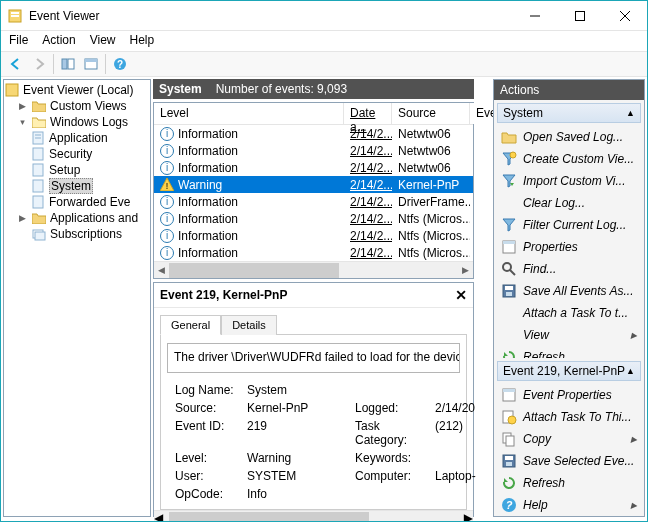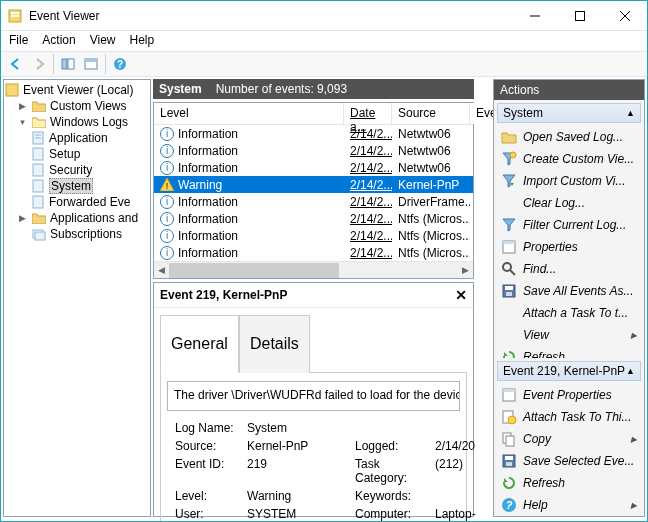--- a/index.html
+++ b/index.html
@@ -71,21 +71,21 @@
   .hscroll { height:17px; background:#f0f0f0; border-top:1px solid #e5e5e5; position:relative; display:flex; align-items:center;}
   .hscroll .thumb { position:absolute; left:15px; width:170px; height:15px; top:1px; background:#cdcdcd;}
   .hscroll .ar { width:15px; text-align:center; color:#666; font-size:9px;}
   .hscroll .ar.r { margin-left:auto;}
   
   .preview { border:1px solid #8ea2b5; flex:1; display:flex; flex-direction:column; background:#fff; min-height:0;}
   .pv-head { display:flex; align-items:center; padding:4px 6px; font-weight:600; background:#fff; border-bottom:1px solid #e8e8e8;}
   .pv-head .x { margin-left:auto; font-family:Arial; cursor:default; font-weight:bold; font-size:14px;}
   .tabs { padding: 6px 6px 0 6px;}
   .tabbar { display:flex; }
-  .tab { border:1px solid #ccc; border-bottom:none; padding:19px 10px; background:#fff; position:relative; top:1px; font-size:16px;}
+  .tab { border:1px solid #ccc; border-bottom:none; padding:3px 10px; background:#fff; position:relative; top:1px; font-size:11px;}
   .tab.active { background:#fff; border-bottom:1px solid #fff; z-index:2;}
   .tab.inactive { background:#f3f3f3;}
   .tabcontent { border:1px solid #ccc; padding:8px 6px; font-size:12px; }
   .msgbox { border:1px solid #b5b5b5; padding:6px; height:30px; overflow:hidden; white-space:nowrap; margin-bottom:10px;}
   .kv { display:grid; grid-template-columns: 72px 108px 80px 60px; row-gap:4px; font-size:12px;margin-left:8px;}
   .pv-scroll { height:17px; background:#f0f0f0; border-top:1px solid #e5e5e5; position:relative; display:flex;align-items:center;}
   .pv-scroll .thumb { position:absolute; left:15px; width:200px; height:15px; top:1px; background:#cdcdcd;}
   
   .actions { width:152px; margin:2px 2px 2px 18px; border:1px solid #8ea2b5; background:#f4f4f4; display:flex; flex-direction:column;}
   .act-title { background:#525252; color:#fff; padding:3px 6px; font-weight:400; height:20px; font-size:12px;}
@@ -209,29 +209,29 @@
           </svg>
         </span>
       <span class="lbl">Application</span>
     </div>
     <div class="tree-item ind2">
       <span class="tree-icon">
           <svg width="14" height="14">
             <rect x="2" y="1" width="10" height="12" fill="#eaf3fb" stroke="#8fb3d1"></rect>
           </svg>
         </span>
+      <span class="lbl">Security</span>
+    </div>
+    <div class="tree-item ind2">
+      <span class="tree-icon">
+          <svg width="14" height="14">
+            <rect x="2" y="1" width="10" height="12" fill="#eaf3fb" stroke="#8fb3d1"></rect>
+          </svg>
+        </span>
       <span class="lbl">Setup</span>
-    </div>
-    <div class="tree-item ind2">
-      <span class="tree-icon">
-          <svg width="14" height="14">
-            <rect x="2" y="1" width="10" height="12" fill="#eaf3fb" stroke="#8fb3d1"></rect>
-          </svg>
-        </span>
-      <span class="lbl">Security</span>
     </div>
     <div class="tree-item ind2 sel">
       <span class="tree-icon">
           <svg width="14" height="14">
             <rect x="2" y="1" width="10" height="12" fill="#eaf3fb" stroke="#8fb3d1"></rect>
           </svg>
         </span>
       <span class="lbl">System</span>
     </div>
     <div class="tree-item ind2">

